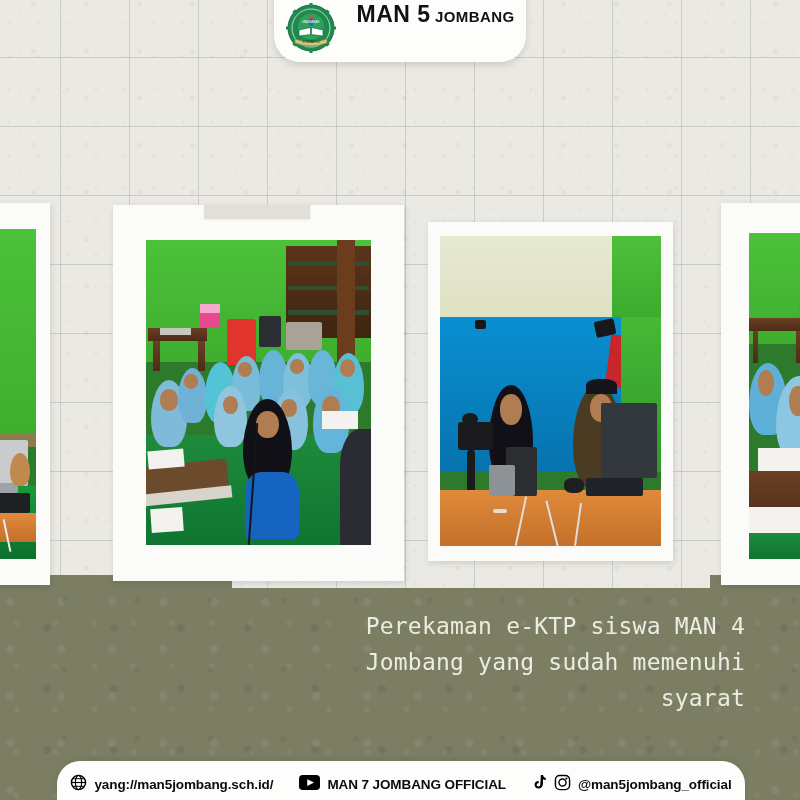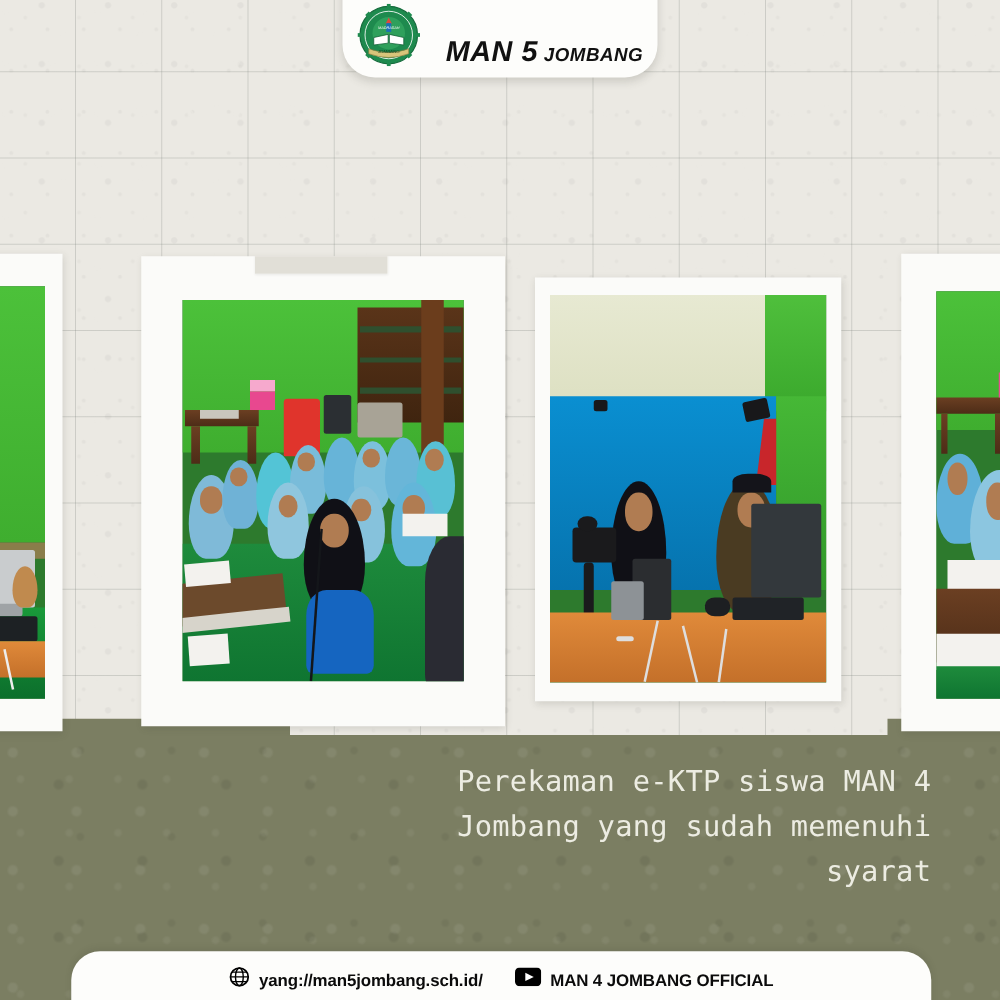--- a/index.html
+++ b/index.html
@@ -65,21 +65,21 @@
   
   .header-tab {
     position:absolute; left:274px; top:-26px;
     width:252px; height:88px;
     background:#fdfdfb;
     border-radius:0 0 26px 26px;
     box-shadow:0 3px 7px rgba(70,70,60,.18);
     display:flex; align-items:flex-end; justify-content:center;
     padding-bottom:9px;
   }
-  .header-inner { display:flex; align-items:flex-end; gap:21px;font-style:italic; }
+  .header-inner { display:flex; align-items:flex-start; gap:21px; }
   .school-logo { width:50px; height:50px; flex:none; position:relative; }
   .brand-text { line-height:1; }
   .brand-line1 {
     font-size:23px; font-weight:bold; letter-spacing:.5px; color:#111;
     font-family:"Liberation Sans", sans-serif;
   }
   .brand-line2 {
     font-size:15px; font-weight:bold; letter-spacing:.4px; color:#111;
     margin-top:2px;
   }
@@ -378,19 +378,36 @@
       <span class="foot-label">yang://man5jombang.sch.id/</span>
     </span>
 
     <span class="foot-item">
       <span class="foot-icon">
         <svg width="21" height="15" viewBox="0 0 28 20">
           <rect x="0" y="0" width="28" height="20" rx="5" fill="#000"></rect>
           <polygon points="11,5.5 20,10 11,14.5" fill="#fff"></polygon>
         </svg>
       </span>
-      <span class="foot-label">MAN 4 JOMBANG OFFICIAL</span>
+      <span class="foot-label">MAN 7 JOMBANG OFFICIAL</span>
     </span>
 
+    <span class="foot-item">
+      <span class="foot-icon">
+        <svg width="15" height="17" viewBox="0 0 24 26">
+          <path d="M14.2 1 h3.4 c.4 2.6 1.9 4.3 4.4 4.6 v3.5 c-1.7 .1 -3.2 -.4 -4.5 -1.3 v7.6
+                   c0 4.4 -3.3 7.3 -7 7.3 -3.6 0 -6.4 -2.7 -6.4 -6.2 0 -3.6 3 -6.3 6.6 -6
+                   v3.6 c-1.7 -.3 -3.2 .8 -3.2 2.5 0 1.5 1.2 2.6 2.8 2.6 1.8 0 3 -1.3 3 -3.2 Z" fill="#000"></path>
+        </svg>
+      </span>
+      <span class="foot-icon">
+        <svg width="17" height="17" viewBox="0 0 24 24">
+          <rect x="2" y="2" width="20" height="20" rx="6" fill="none" stroke="#000" stroke-width="2"></rect>
+          <circle cx="12" cy="12" r="5" fill="none" stroke="#000" stroke-width="2"></circle>
+          <circle cx="17.6" cy="6.4" r="1.5" fill="#000"></circle>
+        </svg>
+      </span>
+      <span class="foot-label">@man5jombang_official</span>
+    </span>
 
   </div>
 
 </div>
 
 </body></html>

